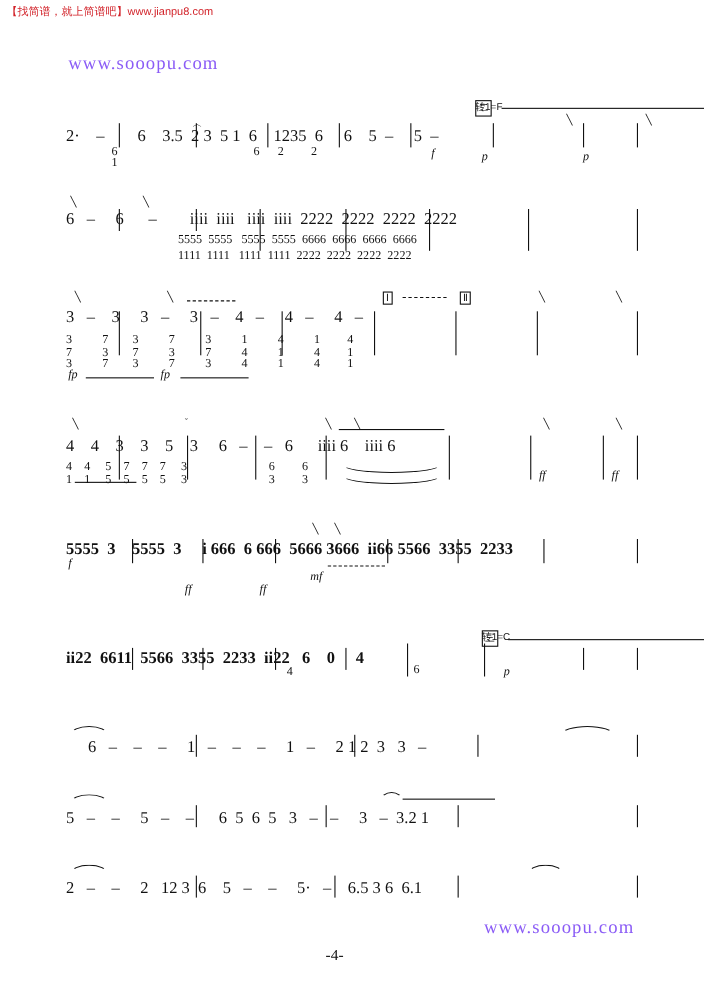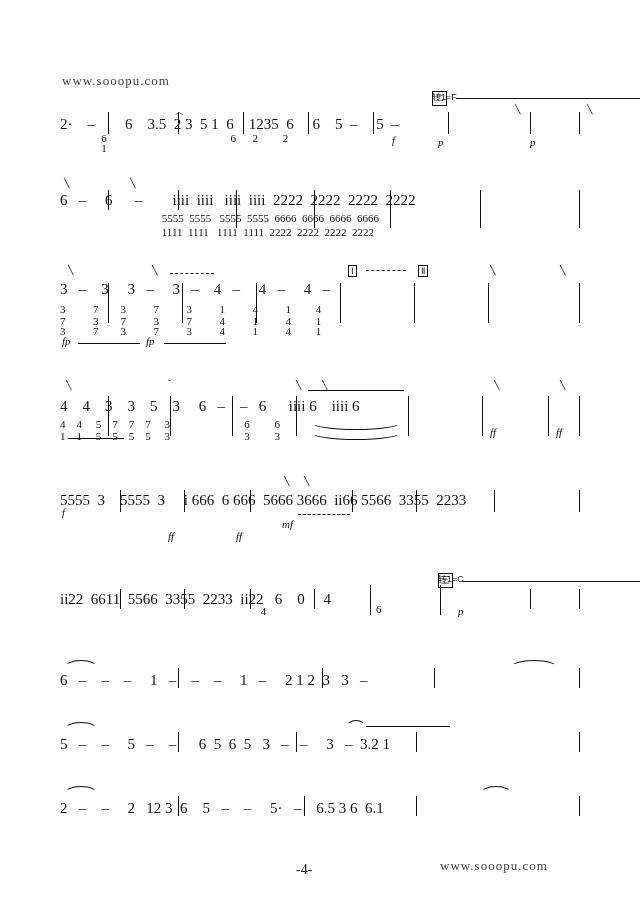--- a/index.html
+++ b/index.html
@@ -17,42 +17,42 @@
     position:absolute;left:6px;top:4px;
     font-family:"Liberation Sans", sans-serif;
     font-size:10px;color:#d2232a;white-space:nowrap;
     letter-spacing:0px;
   }
 
   
   .wm{
     position:absolute;
     font-family:"Liberation Serif", serif;
-    font-size:13px;color:#404040;letter-spacing:1px;white-space:nowrap;margin-top:25px;
+    font-size:17px;color:#8b5cf6;letter-spacing:1px;white-space:nowrap;
   }
   .wm-top{left:62px;top:48px;}
   .wm-bot{left:440px;top:833px;}
 
   .pagenum{
     position:absolute;left:296px;top:862px;
     font-family:"Liberation Serif", serif;font-size:14px;color:#111;
   }
 
   
   .sys{position:absolute;left:60px;width:520px;}
 
   .notes{
     position:absolute;left:0;top:0;width:100%;
     font-family:"Liberation Serif", serif;
     font-size:15px;color:#111;
     white-space:pre;
     letter-spacing:0px;
   }
   .notes.small{font-size:11px;}
-  .notes.bold{font-weight:normal;}
+  .notes.bold{font-weight:bold;}
 
   .ital{
     position:absolute;
     font-family:"Liberation Serif", serif;
     font-style:italic;font-size:11px;color:#111;white-space:pre;
   }
   .lbl{
     position:absolute;
     font-family:"Liberation Sans", sans-serif;
     font-size:9px;color:#111;white-space:nowrap;
@@ -81,20 +81,21 @@
   .tri{
     position:absolute;
     font-family:"Liberation Serif", serif;font-size:9px;color:#111;
   }
 </style>
 </head>
 <body>
 
 <div class="page">
 
+  <div class="banner">【找简谱，就上简谱吧】www.jianpu8.com</div>
 
   <div class="wm wm-top">www.sooopu.com</div>
 
   <div class="sys" style="top:98px;height:62px;">
     <div class="lbl" style="left:372px;top:-7px;">
       <span class="lbl box">二</span>
       <span>转1=F</span>
     </div>
     <div class="hline" style="left:396px;top:0px;width:184px;"></div>
 
@@ -230,21 +231,21 @@
     <div class="bar" style="left:254px;top:14px;height:20px;"></div>
     <div class="bar" style="left:310px;top:10px;height:30px;"></div>
     <div class="bar" style="left:380px;top:10px;height:30px;"></div>
     <div class="bar" style="left:470px;top:14px;height:20px;"></div>
     <div class="bar" style="left:519px;top:14px;height:20px;"></div>
   </div>
 
   <div class="sys" style="top:660px;height:40px;">
     <div class="slur" style="left:4px;top:0px;width:32px;"></div>
     <div class="slur" style="left:450px;top:0px;width:46px;"></div>
-    <div class="notes" style="top:12px;">6&nbsp;&nbsp;&nbsp;–&nbsp;&nbsp;&nbsp;&nbsp;–&nbsp;&nbsp;&nbsp;&nbsp;–&nbsp;&nbsp;&nbsp;&nbsp;&nbsp;1&nbsp;&nbsp;&nbsp;–&nbsp;&nbsp;&nbsp;&nbsp;–&nbsp;&nbsp;&nbsp;&nbsp;–&nbsp;&nbsp;&nbsp;&nbsp;&nbsp;1&nbsp;&nbsp;&nbsp;–&nbsp;&nbsp;&nbsp;&nbsp;&nbsp;2 1&nbsp;2&nbsp;&nbsp;3&nbsp;&nbsp;&nbsp;3&nbsp;&nbsp;&nbsp;–</div>
+    <div class="notes" style="top:12px;margin-left:20px;">6&nbsp;&nbsp;&nbsp;–&nbsp;&nbsp;&nbsp;&nbsp;–&nbsp;&nbsp;&nbsp;&nbsp;–&nbsp;&nbsp;&nbsp;&nbsp;&nbsp;1&nbsp;&nbsp;&nbsp;–&nbsp;&nbsp;&nbsp;&nbsp;–&nbsp;&nbsp;&nbsp;&nbsp;–&nbsp;&nbsp;&nbsp;&nbsp;&nbsp;1&nbsp;&nbsp;&nbsp;–&nbsp;&nbsp;&nbsp;&nbsp;&nbsp;2 1&nbsp;2&nbsp;&nbsp;3&nbsp;&nbsp;&nbsp;3&nbsp;&nbsp;&nbsp;–</div>
     <div class="bar" style="left:118px;top:8px;height:20px;"></div>
     <div class="bar" style="left:262px;top:8px;height:20px;"></div>
     <div class="bar" style="left:374px;top:8px;height:20px;"></div>
     <div class="bar" style="left:519px;top:8px;height:20px;"></div>
   </div>
 
   <div class="sys" style="top:722px;height:40px;">
     <div class="slur" style="left:4px;top:0px;width:32px;"></div>
     <div class="slur" style="left:286px;top:-2px;width:18px;"></div>
     <div class="hline" style="left:306px;top:4px;width:84px;"></div>

